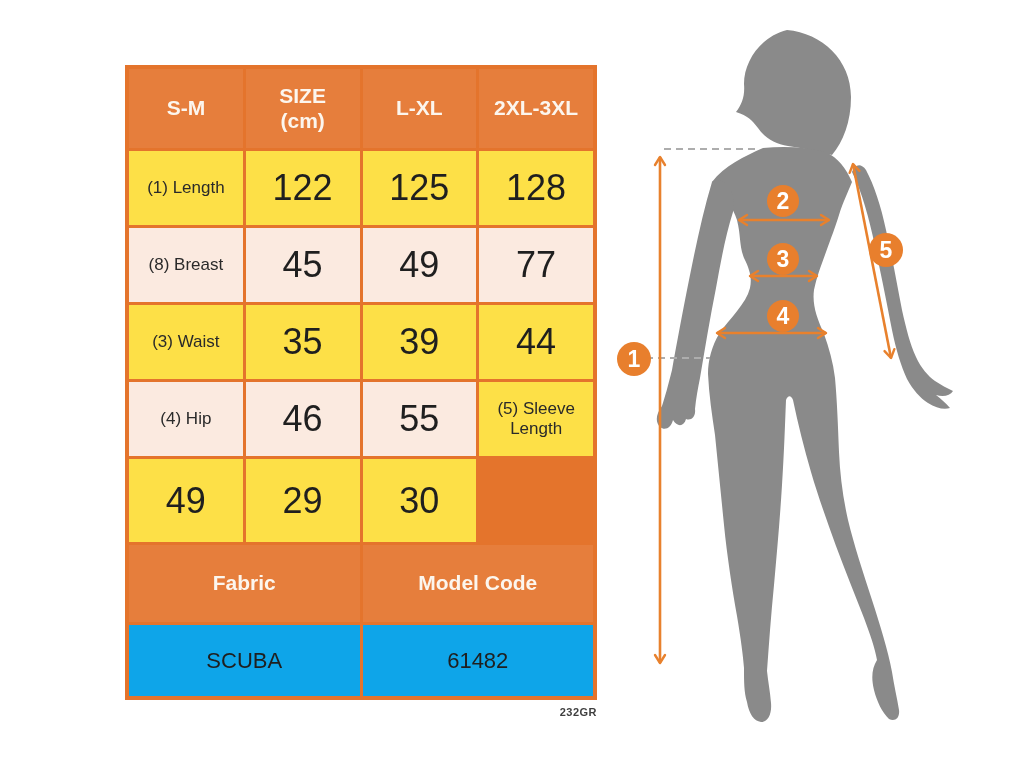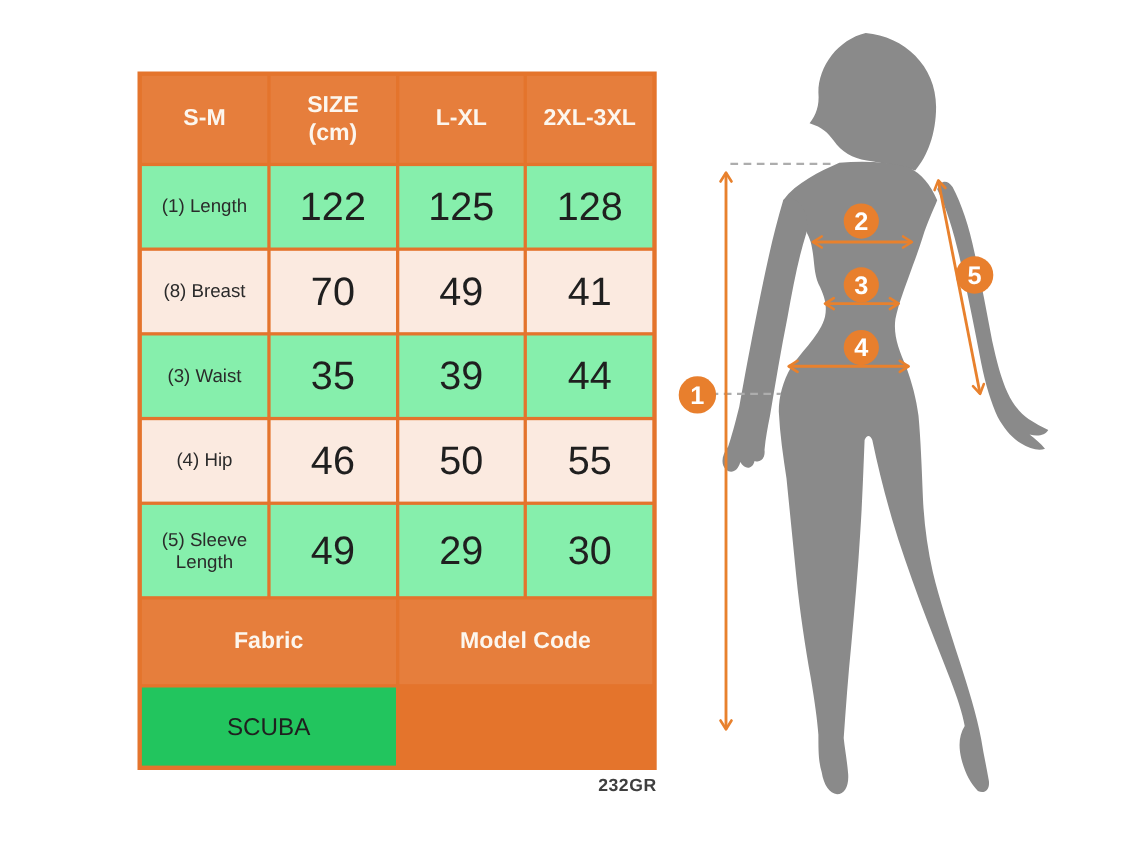--- a/index.html
+++ b/index.html
@@ -19,31 +19,31 @@
     background:#E4742C;
   }
   .cell{
     display:flex;align-items:center;justify-content:center;
     text-align:center;line-height:1.15;
   }
   .hdr{
     background:#E67E3C;color:#FCF6EE;
     font-weight:bold;font-size:21px;
   }
-  .row-dark{background:#86efac;}
+  .row-dark{background:#fde047;}
   .row-light{background:#FBEAE0;}
   .lbl{font-size:17px;color:#2A2A2A;padding:0 6px;}
   .val{font-size:36px;color:#1F1F1F;}
-  .foot-val{background:#22c55e;font-size:22px;color:#1F1F1F;}
+  .foot-val{background:#0ea5e9;font-size:22px;color:#1F1F1F;}
   .span-a{grid-column:1 / 3;}
   .span-b{grid-column:3 / 5;}
   
   .note-code{
     position:absolute;left:460px;top:706px;width:137px;
-    text-align:right;font-size:16px;font-weight:600;color:#3F3F3F;
+    text-align:right;font-size:11px;font-weight:600;color:#3F3F3F;
     letter-spacing:0.5px;
   }
   
   .diagram-svg{position:absolute;left:600px;top:10px;}
   .marker-num{
     font-family:"Liberation Sans", sans-serif;
     font-weight:bold;font-size:23px;fill:#ffffff;
     text-anchor:middle;
   }
 </style>
@@ -61,43 +61,43 @@
   </div>
   <div class="cell hdr">L-XL</div>
   <div class="cell hdr">2XL-3XL</div>
 
   <div class="cell row-dark lbl">(1) Length</div>
   <div class="cell row-dark val">122</div>
   <div class="cell row-dark val">125</div>
   <div class="cell row-dark val">128</div>
 
   <div class="cell row-light lbl">(8) Breast</div>
-  <div class="cell row-light val">70</div>
+  <div class="cell row-light val">45</div>
   <div class="cell row-light val">49</div>
-  <div class="cell row-light val">41</div>
+  <div class="cell row-light val">77</div>
 
   <div class="cell row-dark lbl">(3) Waist</div>
   <div class="cell row-dark val">35</div>
   <div class="cell row-dark val">39</div>
   <div class="cell row-dark val">44</div>
 
   <div class="cell row-light lbl">(4) Hip</div>
   <div class="cell row-light val">46</div>
-  <div class="cell row-light val">50</div>
   <div class="cell row-light val">55</div>
 
   <div class="cell row-dark lbl">(5) Sleeve Length</div>
   <div class="cell row-dark val">49</div>
   <div class="cell row-dark val">29</div>
   <div class="cell row-dark val">30</div>
 
   <div class="cell hdr span-a">Fabric</div>
   <div class="cell hdr span-b">Model Code</div>
 
   <div class="cell foot-val span-a">SCUBA</div>
+  <div class="cell foot-val span-b">61482</div>
 </div>
 
 <div class="note-code">232GR</div>
 
 <svg class="diagram-svg" width="424" height="760" viewBox="600 10 424 760" xmlns="http://www.w3.org/2000/svg">
   <defs>
     <marker id="arrEnd" refX="11" refY="7" markerWidth="14" markerHeight="14" orient="auto" markerUnits="userSpaceOnUse">
       <path d="M3 2 L11 7 L3 12" fill="none" stroke="#E8812D" stroke-width="2.4" stroke-linecap="round" stroke-linejoin="round"></path>
     </marker>
     <marker id="arrStart" refX="3" refY="7" markerWidth="14" markerHeight="14" orient="auto" markerUnits="userSpaceOnUse">

